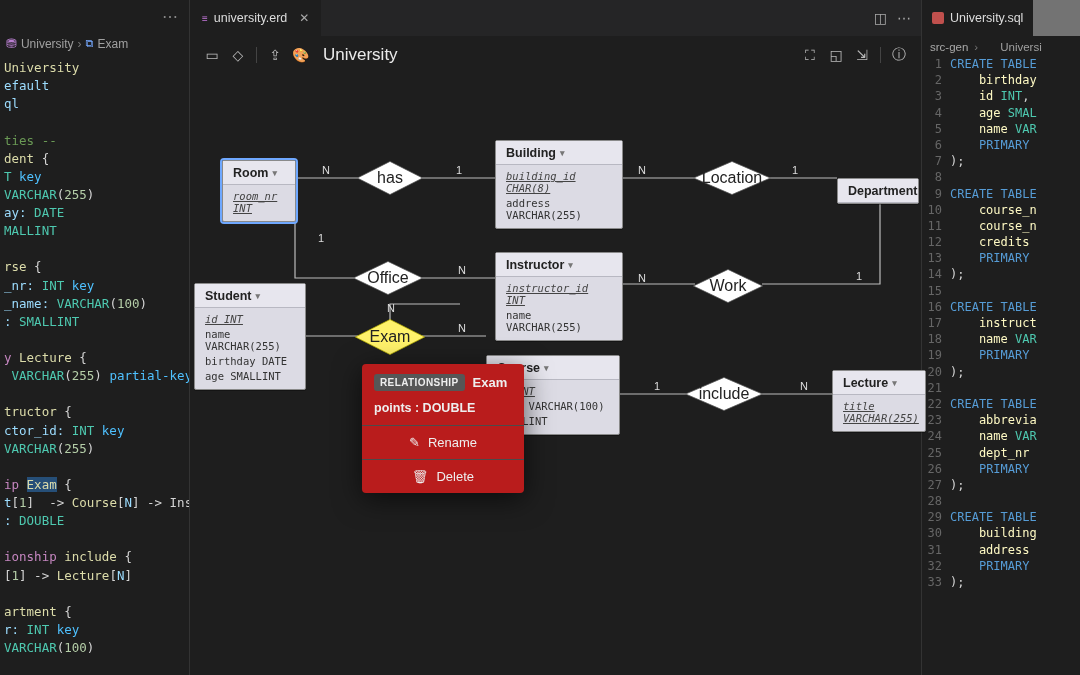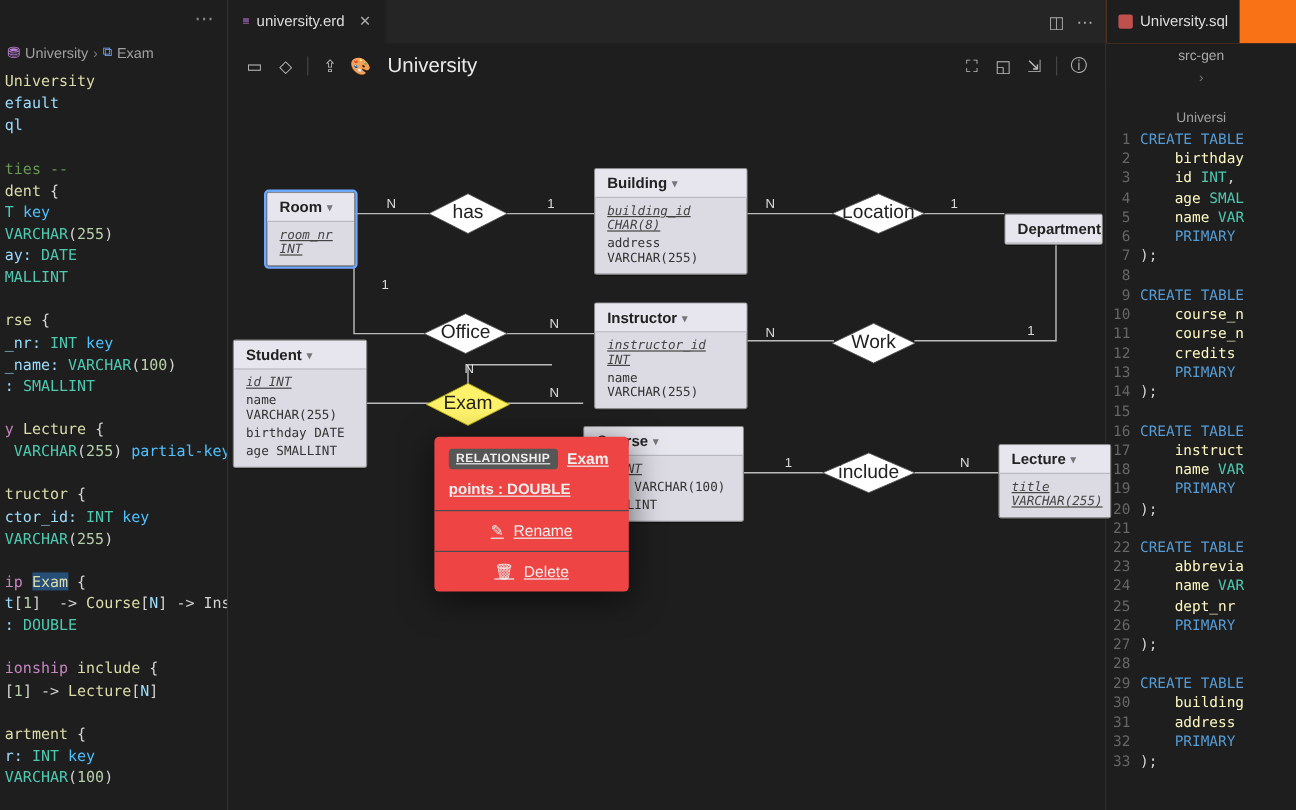--- a/index.html
+++ b/index.html
@@ -56,35 +56,35 @@
   .entity-head .chev { font-size: 9px; color: #777; }
   .entity-body { padding: 5px 10px 7px 10px; display: flex; flex-direction: column; gap: 3px; font-family: ui-monospace, Menlo, Consolas, monospace; font-size: 10.5px; color: #333; }
   .attr-key { text-decoration: underline; font-style: italic; color: #444; }
   
   .rel { position: absolute; width: 68px; height: 34px; }
   .rel .lbl { position: absolute; inset: 0; display: flex; align-items: center; justify-content: center; font-size: 16px; color: #222; font-weight: 500; }
   .rel.highlight .diamond-svg path { fill: #fff26b; stroke: #b9b000; }
   
   .card-label { position: absolute; font-size: 11px; color: #ddd; pointer-events: none; }
   
-  .popover { position: absolute; background: #ef4444; color: #eee; border-radius: 4px; box-shadow: 0 6px 28px rgba(0,0,0,.6); width: 162px; font-size: 13px; z-index: 50; text-decoration: underline; }
+  .popover { position: absolute; background: #b91c1c; color: #eee; border-radius: 4px; box-shadow: 0 6px 28px rgba(0,0,0,.6); width: 162px; font-size: 13px; z-index: 50; }
   .popover-head { display: flex; align-items: center; gap: 8px; padding: 10px 12px 4px 12px; }
   .pill { background: #565656; font-size: 10px; font-weight: 700; letter-spacing: .4px; padding: 3px 6px; border-radius: 3px; }
   .pop-name { font-weight: 700; }
   .pop-attr { padding: 6px 12px 10px 12px; font-weight: 700; font-size: 12.5px; border-bottom: 1px solid #4b4b4b; }
   .pop-action { display: flex; align-items: center; justify-content: center; gap: 8px; padding: 9px 12px; font-size: 13px; cursor: pointer; }
   .pop-action.first { border-bottom: 1px solid #4b4b4b; }
   .pop-action .aic { font-size: 13px; }
   
   
   .right-pane { width: 158px; height: 100%; background: #1e1e1e; overflow: hidden; }
-  .right-tabbar { height: 36px; display: flex; align-items: flex-start; background: #f97316; }
+  .right-tabbar { height: 36px; display: flex; align-items: flex-start; background: #737373; }
   .right-tab { display: flex; align-items: center; gap: 6px; padding: 0 10px; height: 100%; background: #1e1e1e; font-size: 12.5px; color: #ddd; }
   .right-tab .sql-ic { width: 12px; height: 12px; background: #c0504d; border-radius: 2px; }
-  .right-bc { display: flex; align-items: center; gap: 6px; padding: 5px 8px 3px 8px; font-size: 11.5px; color: #a0a0a0; flex-direction: column; }
+  .right-bc { display: flex; align-items: center; gap: 6px; padding: 5px 8px 3px 8px; font-size: 11.5px; color: #a0a0a0; }
   .right-bc .folder { color: #a9a9a9; }
   .right-code { font-family: ui-monospace, Menlo, Consolas, monospace; font-size: 12px; line-height: 1.35; }
   .rc-row { display: flex; }
   .rc-gutter { width: 28px; text-align: right; padding-right: 8px; color: #666; user-select: none; }
   .rc-txt { white-space: pre; flex: 1; overflow: hidden; }
   .sk-kw { color: #569cd6; }
   .sk-type { color: #4ec9b0; }
   .sk-ident { color: #fef9c3; }
   .sk-pl { color: #d4d4d4; }
   

